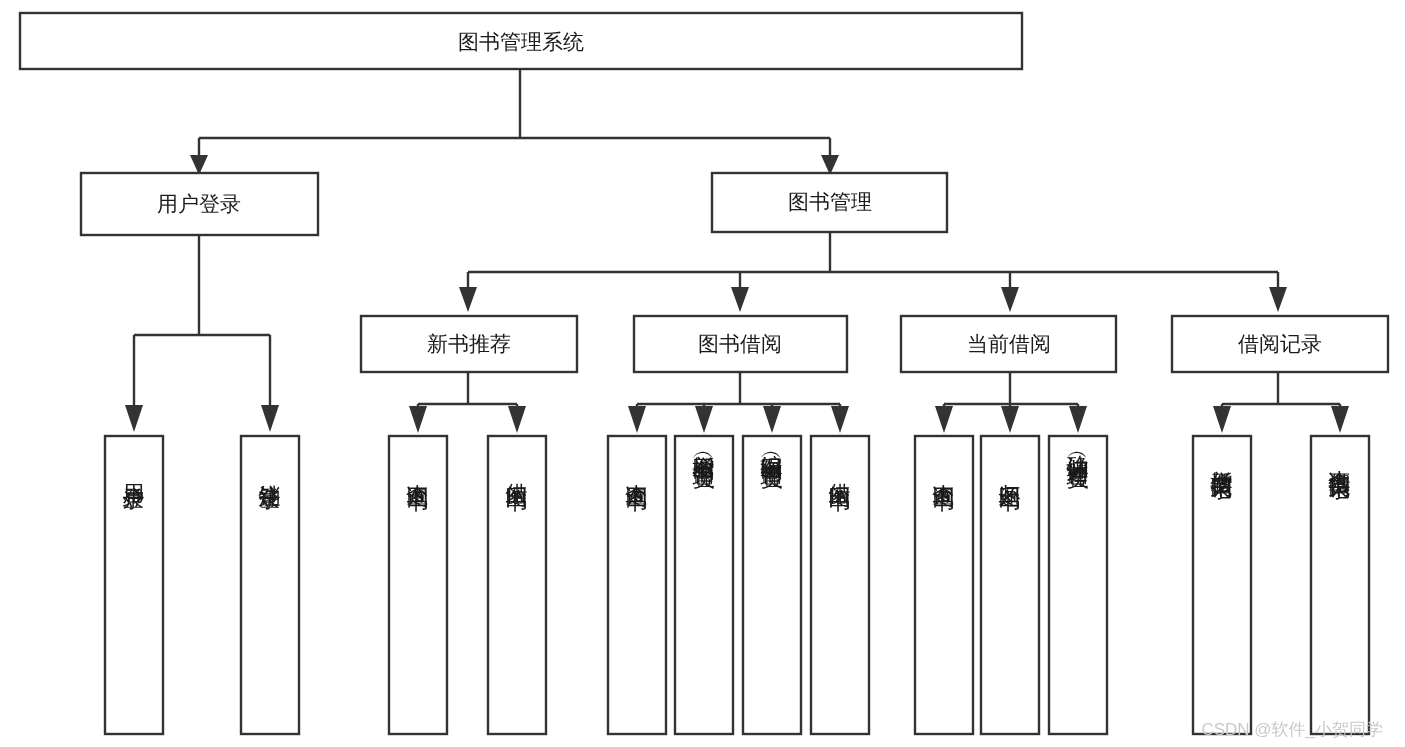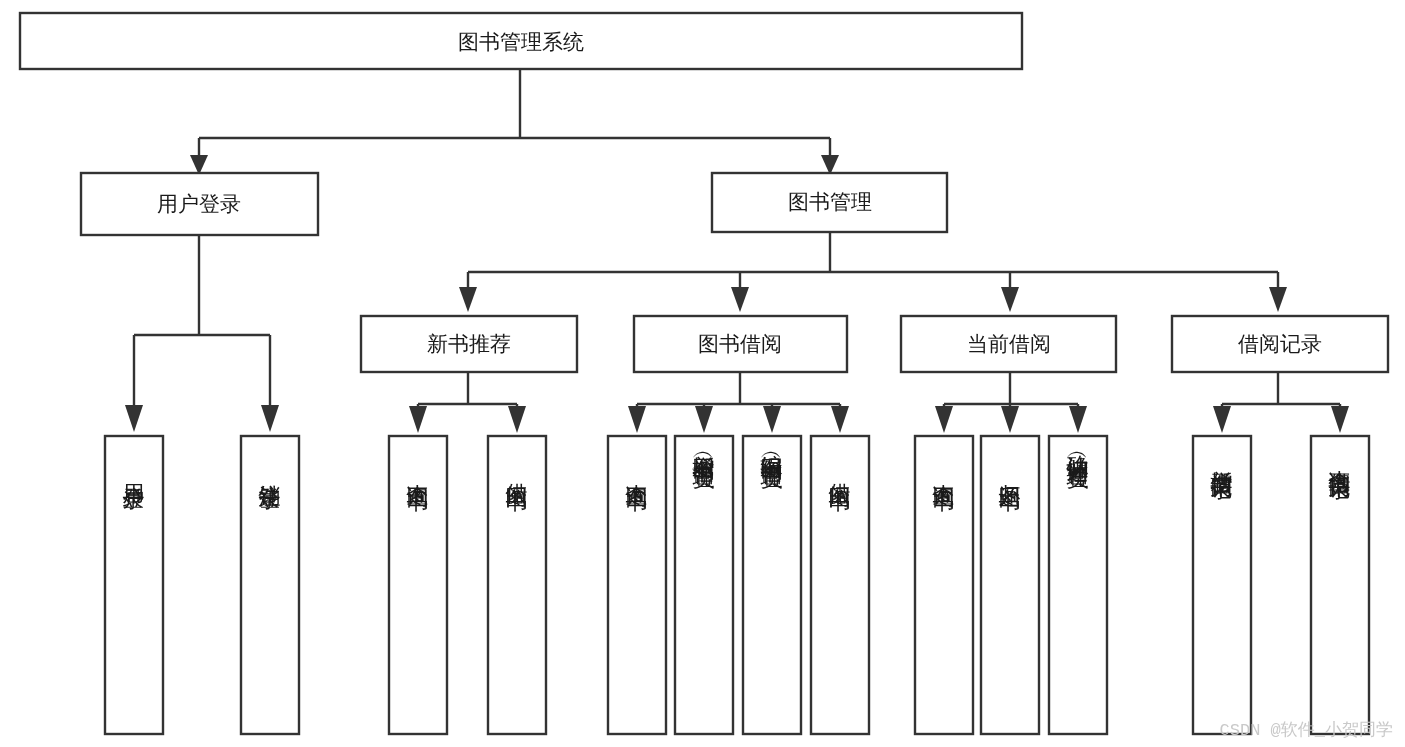--- a/index.html
+++ b/index.html
@@ -52,25 +52,25 @@
     stroke: #333333;
     stroke-width: 2.4;
     fill: none;
   }
   .arrow-head {
     fill: #333333;
     stroke: none;
   }
   .watermark {
     position: absolute;
-    right: 12px;
+    right: 22px;
     bottom: 6px;
     color: #c9c9c9;
     font-size: 17px;
-    font-family: Liberation Mono, monospace;
+    font-family: Liberation Sans, sans-serif;
     white-space: nowrap;
     user-select: none;
   }
 </style>
 </head>
 <body>
 
 <div id="diagram-root">
 
   <svg class="diagram" viewBox="0 0 1405 747">

